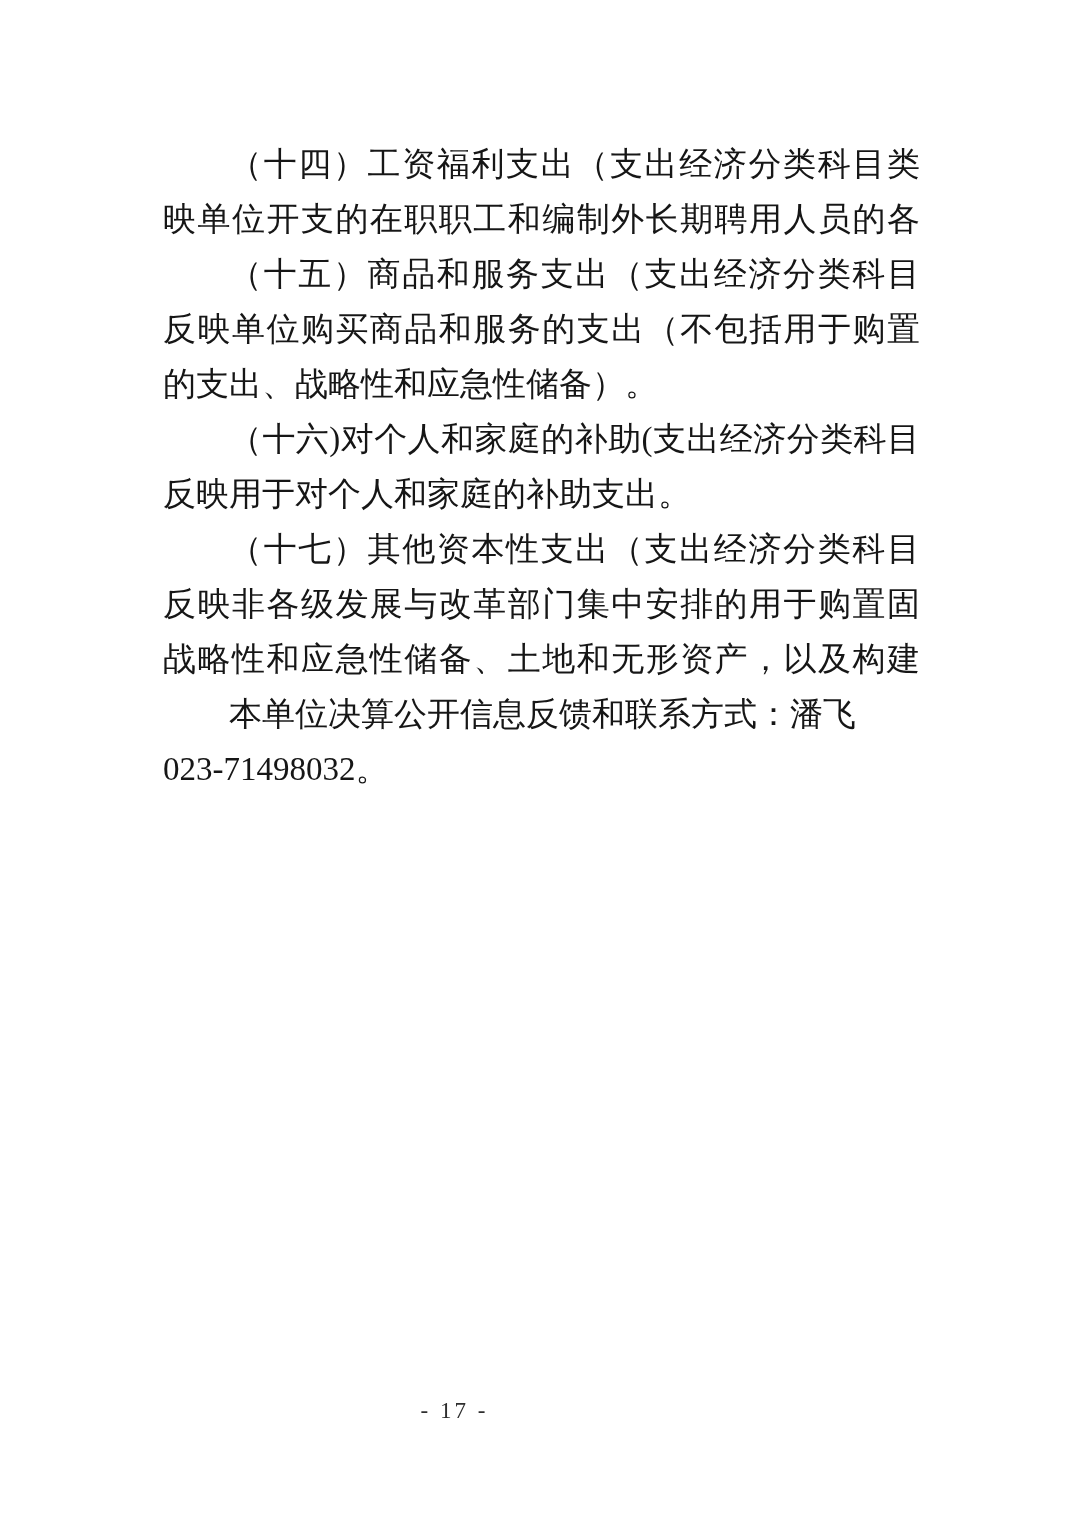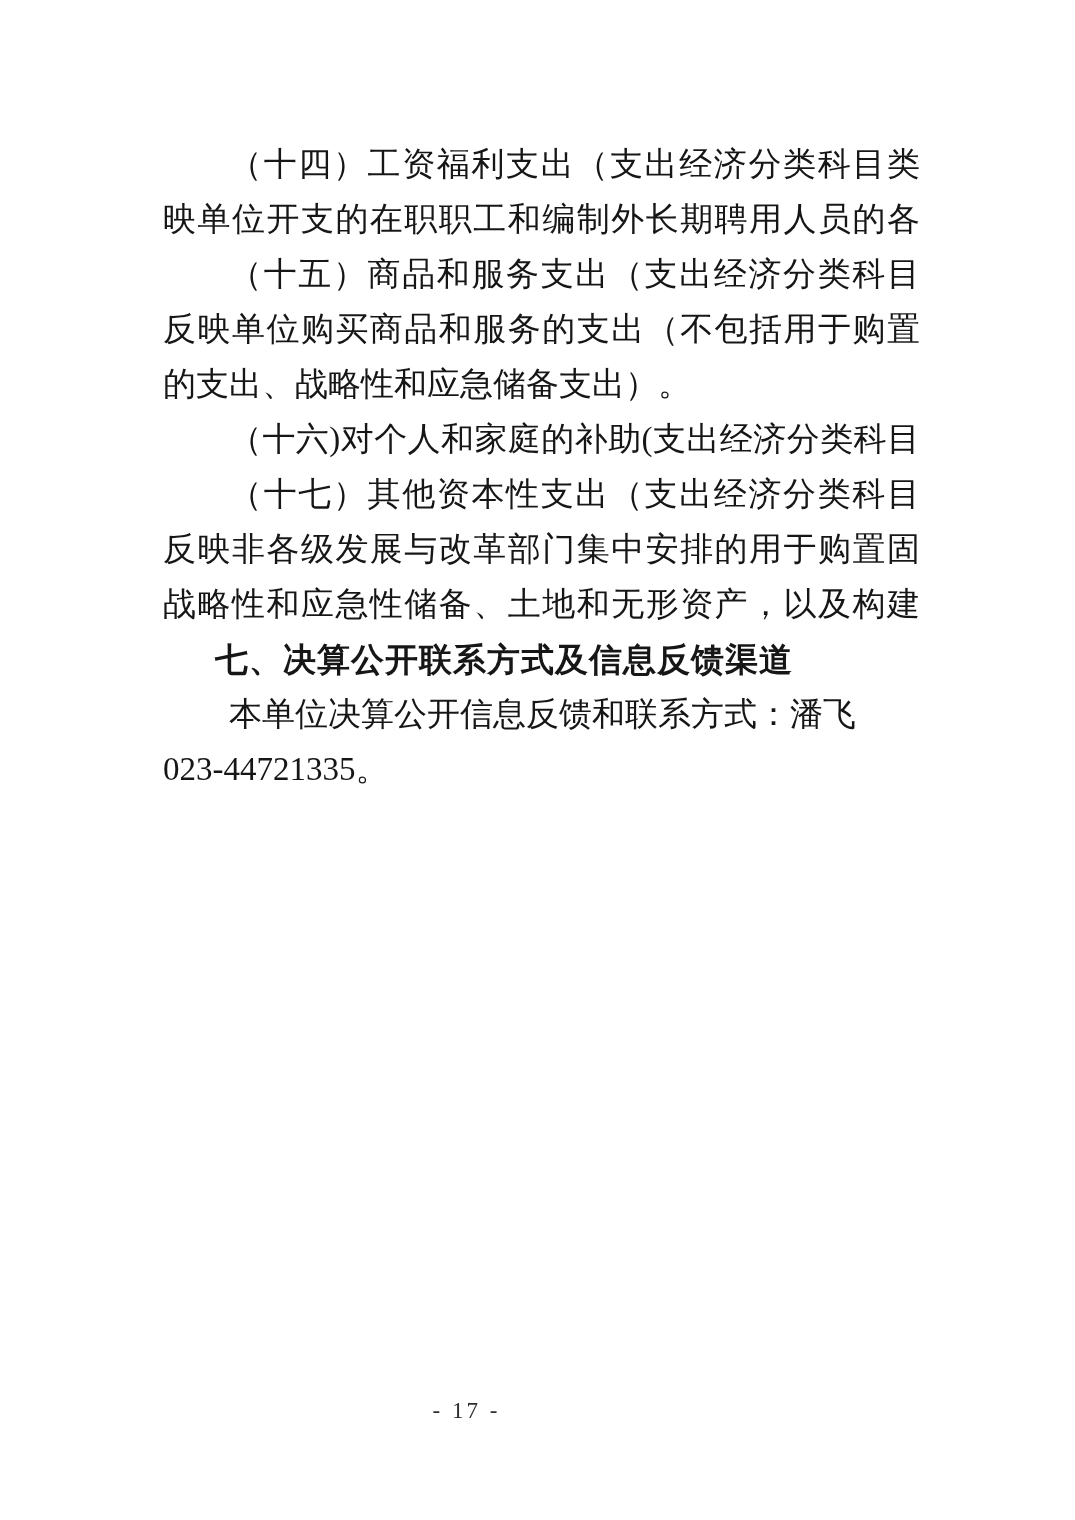--- a/index.html
+++ b/index.html
@@ -44,50 +44,50 @@
     text-indent: 66px;
   }
   .heading {
     font-family: "Liberation Sans", "DejaVu Sans", sans-serif;
     font-weight: 700;
     text-indent: 52px;
     letter-spacing: 1px;
   }
   .footer {
     position: absolute;
-    left: 12px;
+    left: 0;
     top: 1398px;
     width: 909px;
     text-align: center;
     font-size: 23px;
     color: #2e2e2e;
     letter-spacing: 3px;
     font-family: "Liberation Serif", "DejaVu Serif", serif;
   }
 </style>
 </head>
 <body>
 
 <div class="page">
   <main class="content">
 
     <div class="line jline indent">（十四）工资福利支出（支出经济分类科目类级）：反</div>
     <div class="line jline">映单位开支的在职职工和编制外长期聘用人员的各类劳动</div>
 
     <div class="line jline indent">（十五）商品和服务支出（支出经济分类科目类级）：</div>
     <div class="line jline">反映单位购买商品和服务的支出（不包括用于购置固定资产</div>
-    <div class="line">的支出、战略性和应急储备支出）。</div>
+    <div class="line">的支出、战略性和应急性储备）。</div>
 
     <div class="line jline indent">（十六)对个人和家庭的补助(支出经济分类科目类级):</div>
+    <div class="line">反映用于对个人和家庭的补助支出。</div>
 
     <div class="line jline indent">（十七）其他资本性支出（支出经济分类科目类级）：</div>
     <div class="line jline">反映非各级发展与改革部门集中安排的用于购置固定资产、</div>
     <div class="line jline">战略性和应急性储备、土地和无形资产，以及构建基础设施、</div>
 
-    <div class="line heading">七、决算公开联系方式及信息反馈渠道</div>
 
     <div class="line indent">本单位决算公开信息反馈和联系方式：潘飞宇，</div>
-    <div class="line">023-44721335。</div>
+    <div class="line">023-71498032。</div>
 
   </main>
 
   <footer class="footer">- 17 -</footer>
 </div>
 
 </body></html>

